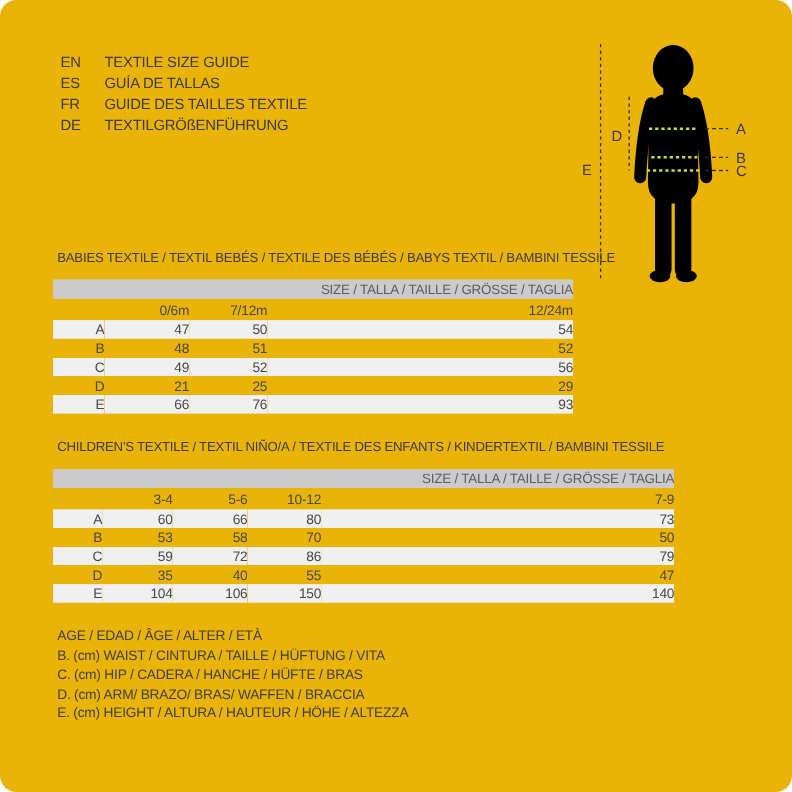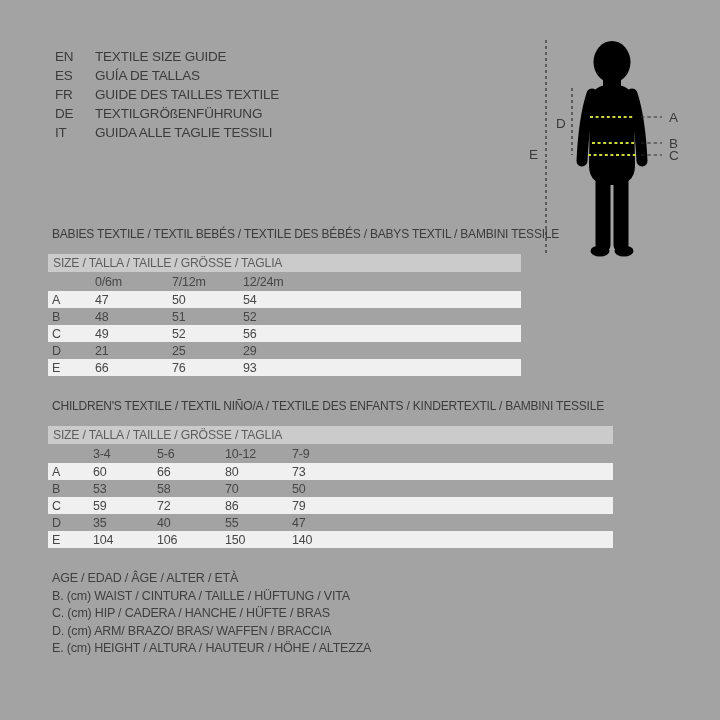--- a/index.html
+++ b/index.html
@@ -1,32 +1,33 @@
 <!DOCTYPE html>
 <html style="--text: #414141; --title-text: #3b3b3b; --header-bar-bg: #cbcbcb; --header-bar-text: #5d5d5d; --stripe-bg: #f0f0f0; --silhouette: #000000; --measure-dots: #ccd83e; --measure-dash: #2f2f2f;"><head>
 <meta charset="utf-8">
 <style>
   html,body{margin:0;padding:0;background:#fff;}
   #canvas{
-    position:relative;width:720px;height:720px;background:#a3a3a3;overflow:hidden;
+    position:relative;width:720px;height:720px;background:#eab308;overflow:hidden;
     font-family:"Liberation Sans",sans-serif;color:var(--text,#414141);
     letter-spacing:-0.2px;
+    border-radius:15px;
   }
   
   .lang{position:absolute;left:55px;top:47px;font-size:13.5px;color:#3b3b3b;}
   .lang-row{display:flex;height:19px;align-items:center;}
   .lang-code{width:40px;flex:none;}
   
   .figure{position:absolute;left:520px;top:18px;}
   .figure text{font-family:"Liberation Sans",sans-serif;font-size:13.5px;fill:#3a3a3a;letter-spacing:0;}
   
   .section{position:absolute;left:48px;}
   .section-title{font-size:12px;line-height:13px;margin:0 0 13px 4px;white-space:nowrap;color:var(--title-text,#3b3b3b);}
   table{border-collapse:collapse;table-layout:fixed;font-size:12.5px;color:#474747;}
-  td{padding:0;vertical-align:middle;overflow:hidden;white-space:nowrap;}
+  td{padding:0;vertical-align:middle;overflow:hidden;white-space:nowrap;text-align:right;}
   .size-bar td{height:18px;background:var(--header-bar-bg,#cbcbcb);color:var(--header-bar-text,#5d5d5d);padding-left:5px;font-size:12.2px;}
   .cols td{height:19px;}
   .datarow td{height:17px;}
   .datarow td:first-child, .cols td:first-child{padding-left:4px;}
   .stripe td{background:var(--stripe-bg,#f0f0f0);}
   
   .legend{position:absolute;left:52px;top:570px;font-size:12.5px;line-height:17.6px;color:#3f3f3f;white-space:nowrap;}
 </style>
 </head>
 <body>
@@ -42,24 +43,20 @@
       <span class="lang-code">ES</span>
       <span>GUÍA DE TALLAS</span>
     </div>
     <div class="lang-row">
       <span class="lang-code">FR</span>
       <span>GUIDE DES TAILLES TEXTILE</span>
     </div>
     <div class="lang-row">
       <span class="lang-code">DE</span>
       <span>TEXTILGRÖßENFÜHRUNG</span>
-    </div>
-    <div class="lang-row">
-      <span class="lang-code">IT</span>
-      <span>GUIDA ALLE TAGLIE TESSILI</span>
     </div>
   </div>
 
   <svg class="figure" width="200" height="250" viewBox="0 0 200 250">
 
     <line x1="26" y1="22" x2="26" y2="238" stroke-width="1.2" stroke-dasharray="3 3" stroke="#2f2f2f"></line>
     <text x="9" y="141">E</text>
 
     <line x1="52" y1="70" x2="52" y2="137" stroke-width="1.2" stroke-dasharray="3 3" stroke="#2f2f2f"></line>
     <text x="36" y="110">D</text>

